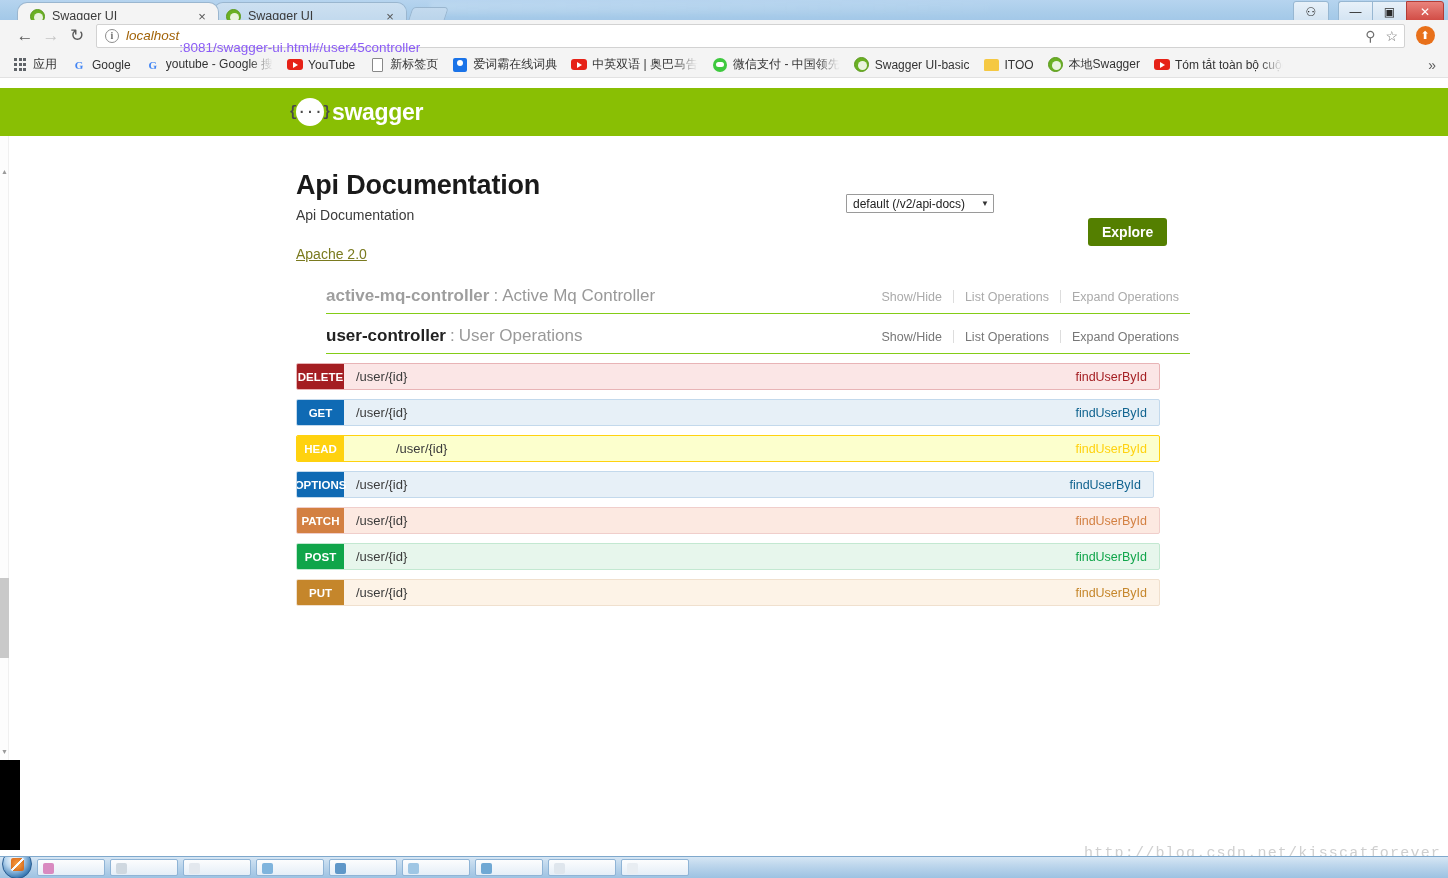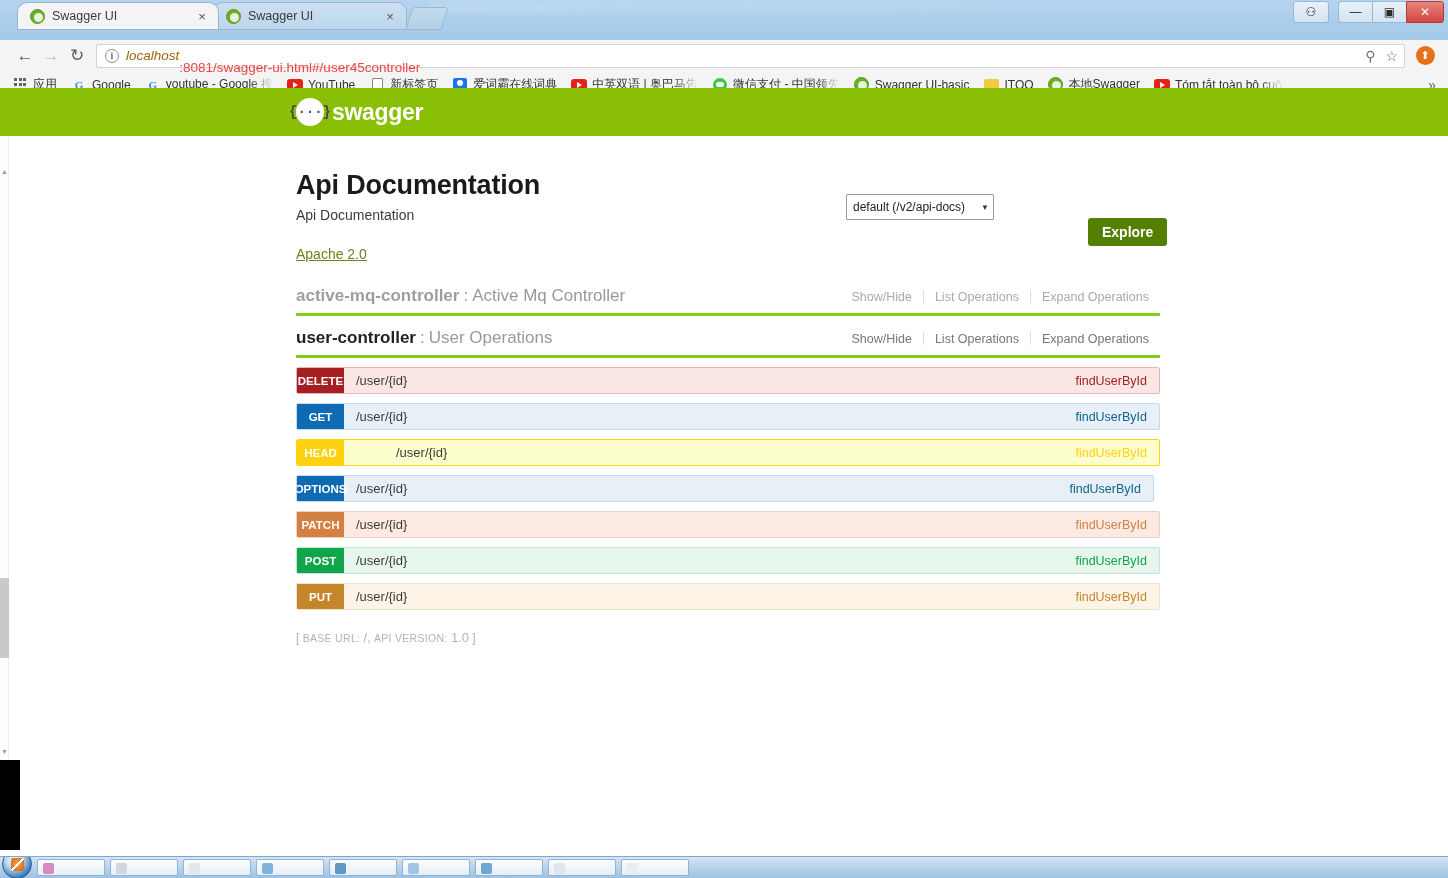--- a/index.html
+++ b/index.html
@@ -12,21 +12,21 @@
     position:relative;
   }
 
   
   .browser {
     position:absolute; left:0; top:0; width:1448px; height:878px;
     background:#ffffff;
   }
   .tabstrip {
     position:relative;
-    height:40px;
+    height:20px;
     background:linear-gradient(to bottom,#b6d4ef 0%, #aacdea 60%, #a3c8e8 100%);
     padding-left:14px;
     overflow:hidden;
   }
   .bgwin-title {
     position:absolute; left:430px; top:2px; width:560px; height:12px;
     background:linear-gradient(to right, rgba(255,255,255,0.25), rgba(255,255,255,0.05));
     filter:blur(2px);
     opacity:.5;
     font-size:9px; color:#9fc0dd; text-align:center; letter-spacing:1px;
@@ -111,21 +111,21 @@
     display:flex; align-items:center; padding:0 6px 0 8px;
     font-size:13.5px; color:#8a8a8a;
   }
   .omnibox .infoic {
     width:14px; height:14px; border-radius:50%;
     border:1.4px solid #8d8d8d; color:#6b6b6b;
     font-size:10px; line-height:11px; text-align:center;
     margin-right:7px; font-family:"Liberation Serif", serif; font-weight:bold;
   }
   .omnibox .urlhost { color:#a16207;font-style:italic; }
-  .omnibox .urlrest { color:#ef4444;margin-top:24px; }
+  .omnibox .urlrest { color:#8b5cf6;margin-top:24px; }
   .omnibox .spacer { flex:1 1 auto; }
   .omnibox .oicon { margin-left:10px; color:#6f6f6f; font-size:14px; }
   .menubtn {
     width:26px; height:26px; margin-left:7px;
     display:flex; align-items:center; justify-content:center;
   }
   .menubtn .dot {
     width:19px; height:19px; border-radius:50%;
     background:#e8701a;
     display:flex; align-items:center; justify-content:center;
@@ -192,39 +192,40 @@
     margin-right:8px; color:#4a4a4a; font-size:14px; font-weight:bold;
     font-family:"Liberation Mono", monospace;
   }
   .swagger-name { color:#fff; font-size:23px; font-weight:bold; letter-spacing:-0.3px; }
   .api-select {
     position:absolute; left:846px; top:106px;
     background:#fff; border:1px solid #9a9a9a;
     font-size:12px; color:#222;
     padding:2px 4px 2px 6px; border-radius:1px;
     display:flex; align-items:center; gap:16px;
-    height:26px;
+    height:19px;
   }
   .api-select .caret { font-size:8px; color:#333; }
   .explore-btn {
     position:absolute; left:1088px; top:102px;
     background:#547f00; color:#fff; font-weight:bold;
     font-size:14px; padding:6px 14px; border-radius:3px;margin-top:28px;
   }
 
   .content { padding-left:296px; padding-top:34px; }
   .api-title { font-size:27px; font-weight:bold; color:#1a1a1a; margin:0 0 6px 0; letter-spacing:-0.2px;}
   .api-subtitle { font-size:14px; color:#3b3b3b; margin:0 0 22px 0; }
   .license-link { font-size:14px; color:#7a7a1f; text-decoration:underline; display:inline-block; margin-bottom:24px;}
 
   .resource {
     width:864px;
     display:flex; align-items:baseline;
     padding-bottom:7px; margin-bottom:0;
-    border-bottom:3px solid #84cc16;
+    border-bottom:1px solid #84cc16;
+    margin-left:30px;
   }
   .resource + .resource { margin-top:12px; }
   .res-name { font-size:17px; font-weight:bold; }
   .res-name.muted { color:#9e9e9e; }
   .res-name.dark { color:#222; }
   .res-desc { font-size:17px; color:#999; margin-left:4px; }
   .res-ops { margin-left:auto; display:flex; align-items:flex-start; font-size:12.5px; }
   .res-ops span { color:#aaa; padding:0 11px; }
   .res-ops.active span { color:#777; }
   .res-ops .sep { width:1px; height:13px; background:#ddd; padding:0; }
@@ -549,33 +550,26 @@
         <div class="op" style="background: rgb(253, 243, 231); border-color: rgb(240, 224, 206);">
           <div class="method" style="background: rgb(197, 134, 43);">
             <span>PUT</span>
           </div>
           <div class="path">/user/{id}</div>
           <div class="summary" style="color: rgb(197, 134, 43);">findUserById</div>
         </div>
 
       </div>
 
-      <div class="footer-meta">
-        <span>[</span>
-        <span class="lbl">BASE URL:</span>
-        <span class="val">/</span><span>,</span>
-        <span class="lbl">API VERSION:</span>
-        <span class="val">1.0</span>
-        <span>]</span>
-      </div>
     </div>
   </div>
 
   <div class="leftstrip"></div>
 
+  <div class="watermark">http://blog.csdn.net/kisscatforever</div>
 
   <div class="taskbar">
     <div class="startorb"></div>
     <div class="tbitem">
         <i style="background:#d98ac0"></i>
       </div>
     <div class="tbitem">
         <i style="background:#cfd8e0"></i>
       </div>
     <div class="tbitem">

